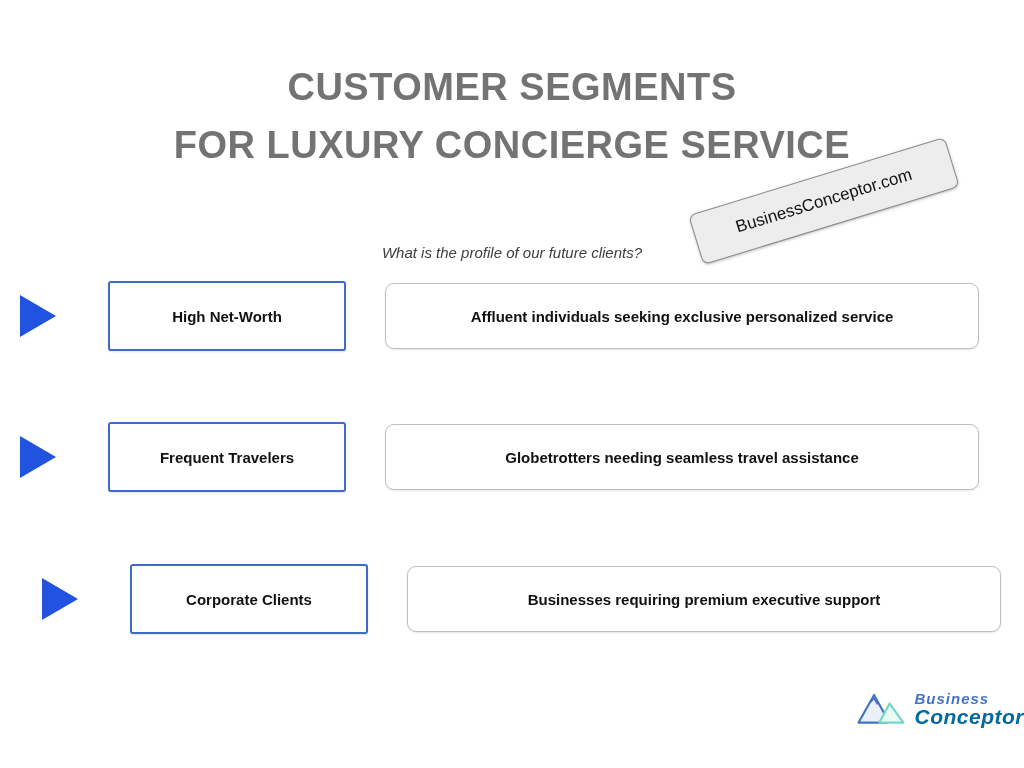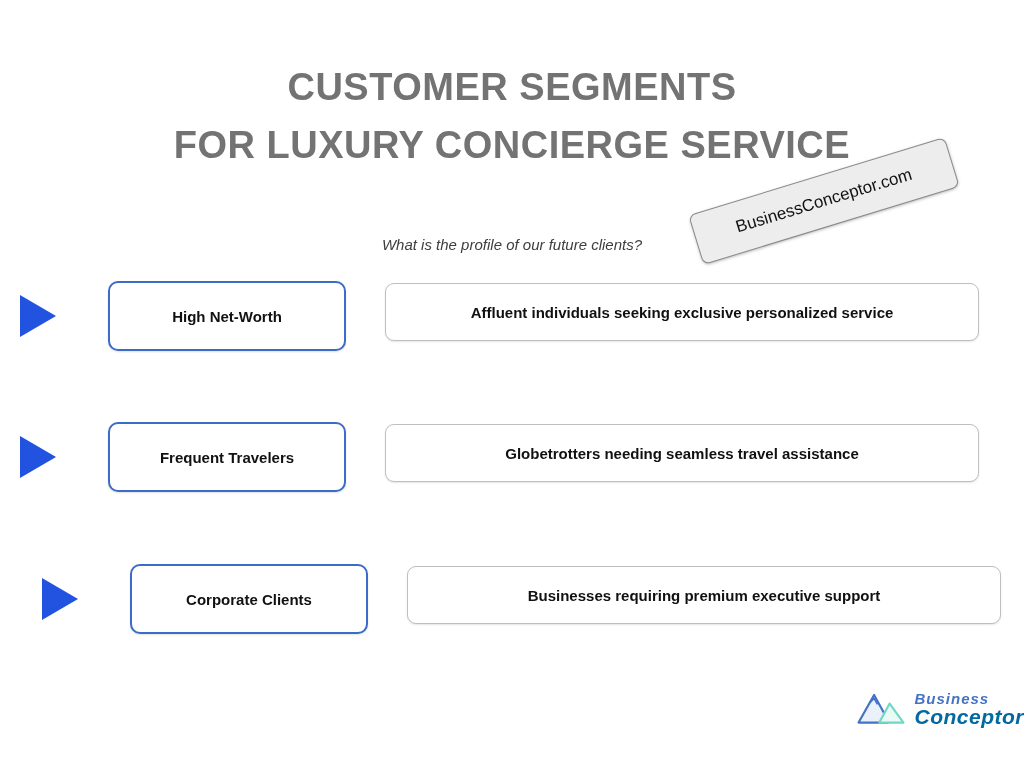--- a/index.html
+++ b/index.html
@@ -40,21 +40,21 @@
     display: flex;
     align-items: center;
     justify-content: center;
     font-size: 17px;
     color: #111111;
     box-shadow: 0 1px 3px rgba(0,0,0,0.25);
   }
 
   .subtitle {
     position: absolute;
-    top: 236px;
+    top: 244px;
     left: 0;
     width: 100%;
     text-align: center;
     font-style: italic;
     font-size: 15px;
     color: #3d3d3d;
   }
 
   .row {
     position: absolute;
@@ -78,36 +78,36 @@
   }
 
   .label-box {
     position: absolute;
     left: 108px;
     top: 3px;
     width: 238px;
     height: 70px;
     background: #ffffff;
     border: 2px solid #3D6BC8;
-    border-radius: 10px;
+    border-radius: 3px;
     display: flex;
     align-items: center;
     justify-content: center;
     font-weight: bold;
     font-size: 15px;
     color: #111111;
     box-shadow: 0 1px 2px rgba(0,0,0,0.12);
   }
 
   .desc-box {
     position: absolute;
     left: 385px;
     top: 5px;
     width: 594px;
-    height: 58px;
+    height: 66px;
     background: #ffffff;
     border: 1px solid #bfbfbf;
     border-radius: 9px;
     display: flex;
     align-items: center;
     justify-content: center;
     font-weight: bold;
     font-size: 15px;
     color: #111111;
     box-shadow: 0 1px 2px rgba(0,0,0,0.10);

